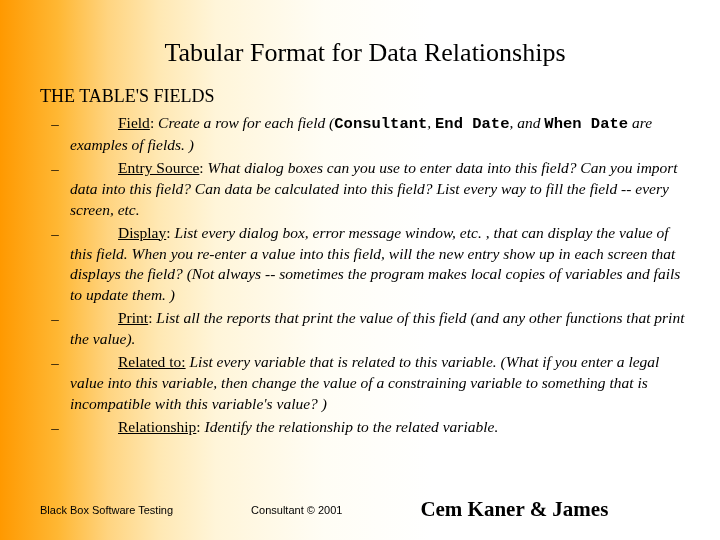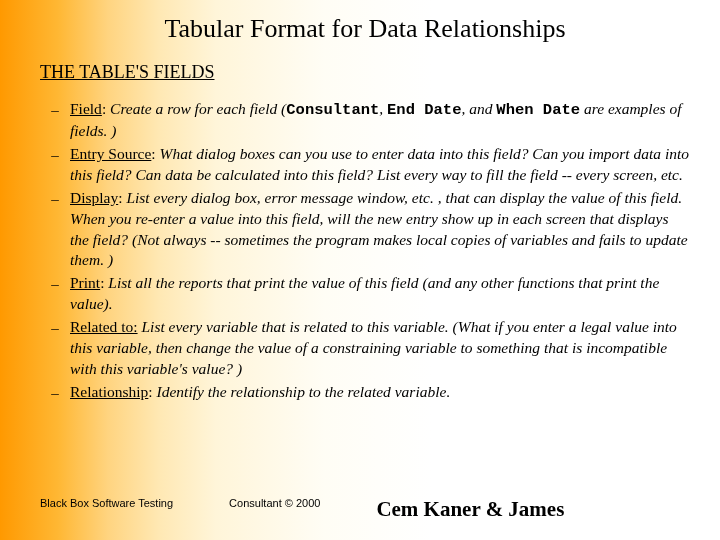--- a/index.html
+++ b/index.html
@@ -15,36 +15,35 @@
       #ffd480 15%,
       #ffe8b3 22%,
       #fff5d9 30%,
       #fffdf5 45%,
       #ffffff 60%,
       #ffffff 100%);
     position: relative;
     box-sizing: border-box;
   }
   .slide {
-    padding: 8px 30px 10px 40px;
+    padding: 32px 30px 10px 40px;
     box-sizing: border-box;
     height: 100%;
     position: relative;
   }
   .title {
     font-size: 26px;
     color: #000;
     text-align: center;
     margin: 6px 0 18px 0;
     font-weight: normal;
   }
   .heading {
     font-size: 18px;
-    text-decoration: underline;
-    margin-bottom: 16px;
+    margin-bottom: 6px;
   }
   .items {
     margin: 0;
     padding: 0;
     list-style: none;
   }
   .items li {
     display: flex;
     align-items: flex-start;
     margin-bottom: 2px;
@@ -56,37 +55,38 @@
     text-align: center;
     font-size: 15px;
     padding-top: 1px;
   }
   .item-body {
     flex: 1;
     font-size: 15.5px;
   }
   .field-label {
     text-decoration: underline;
+    margin-left: 48px;
   }
   .field-desc {
     font-style: italic;
   }
   .mono {
     font-family: "Courier New", Courier, monospace;
     font-style: normal;
     font-weight: bold;
   }
   .footer {
     position: absolute;
     left: 40px;
     bottom: 18px;
     right: 30px;
     display: flex;
-    align-items: flex-start;
-    gap: 56px;
+    align-items: center;
+    gap: 78px;
   }
   .footer-left {
     font-family: Arial, Helvetica, sans-serif;
     font-size: 11px;
     color: #000;
   }
   .footer-mid {
     font-family: Arial, Helvetica, sans-serif;
     font-size: 11px;
     color: #000;
@@ -148,17 +148,17 @@
       <span class="item-body">
         <span class="field-label">Relationship</span><span>: </span><span class="field-desc">Identify the relationship to the related variable.</span>
       </span>
     </li>
 
   </ul>
 
   <div class="footer">
     <span class="footer-left">Black Box Software Testing</span>
     <span class="footer-mid">
-      <span>Consultant ©</span><span> 2000</span>
+      <span>Consultant ©</span><span> 2001</span>
     </span>
     <span class="footer-right">Cem Kaner &amp; James</span>
   </div>
 </div>
 
 </body></html>

